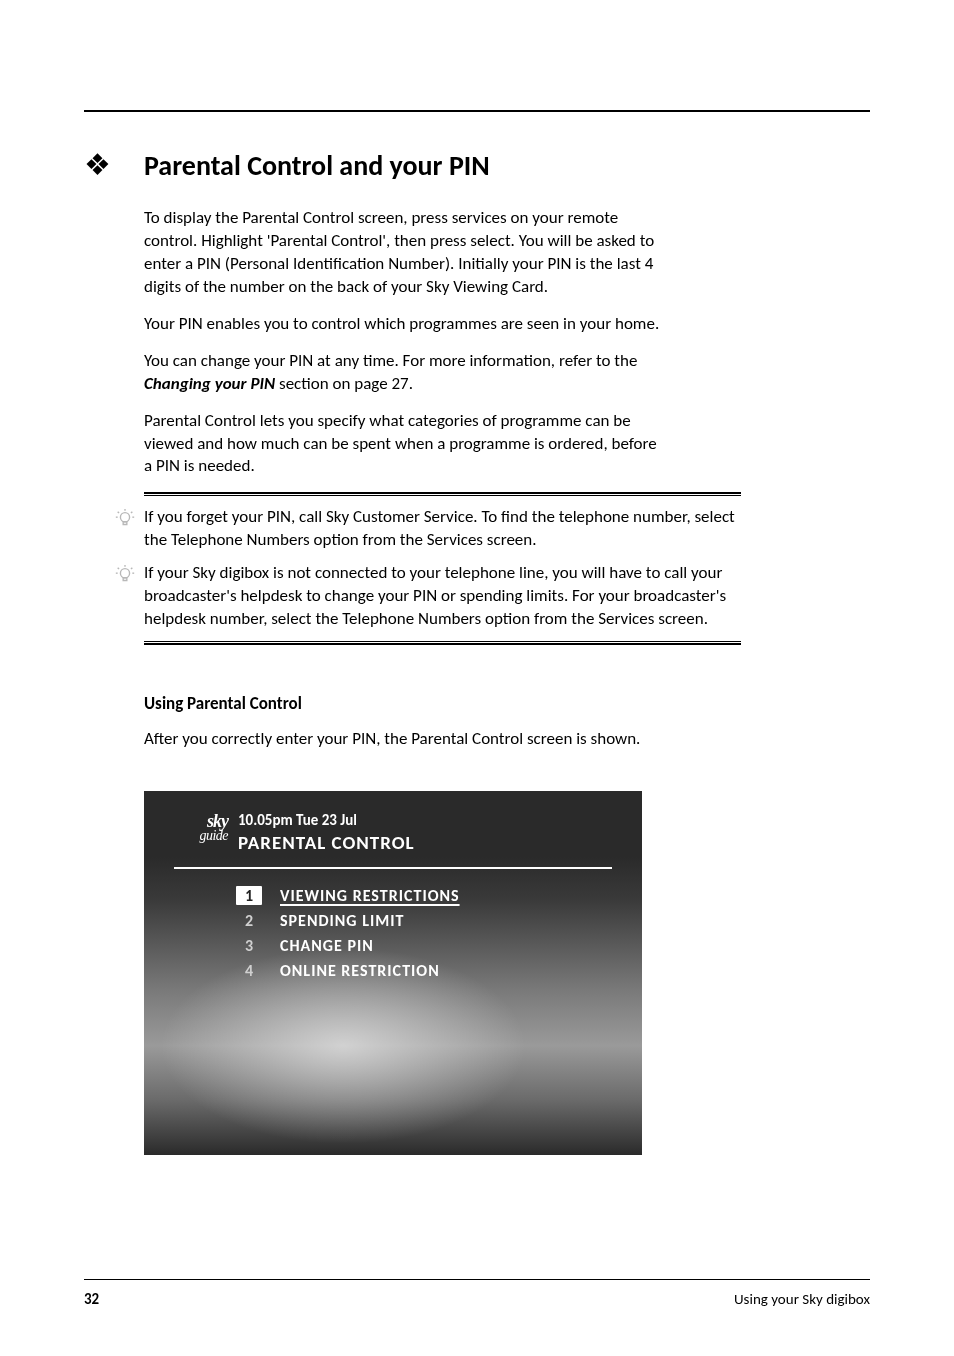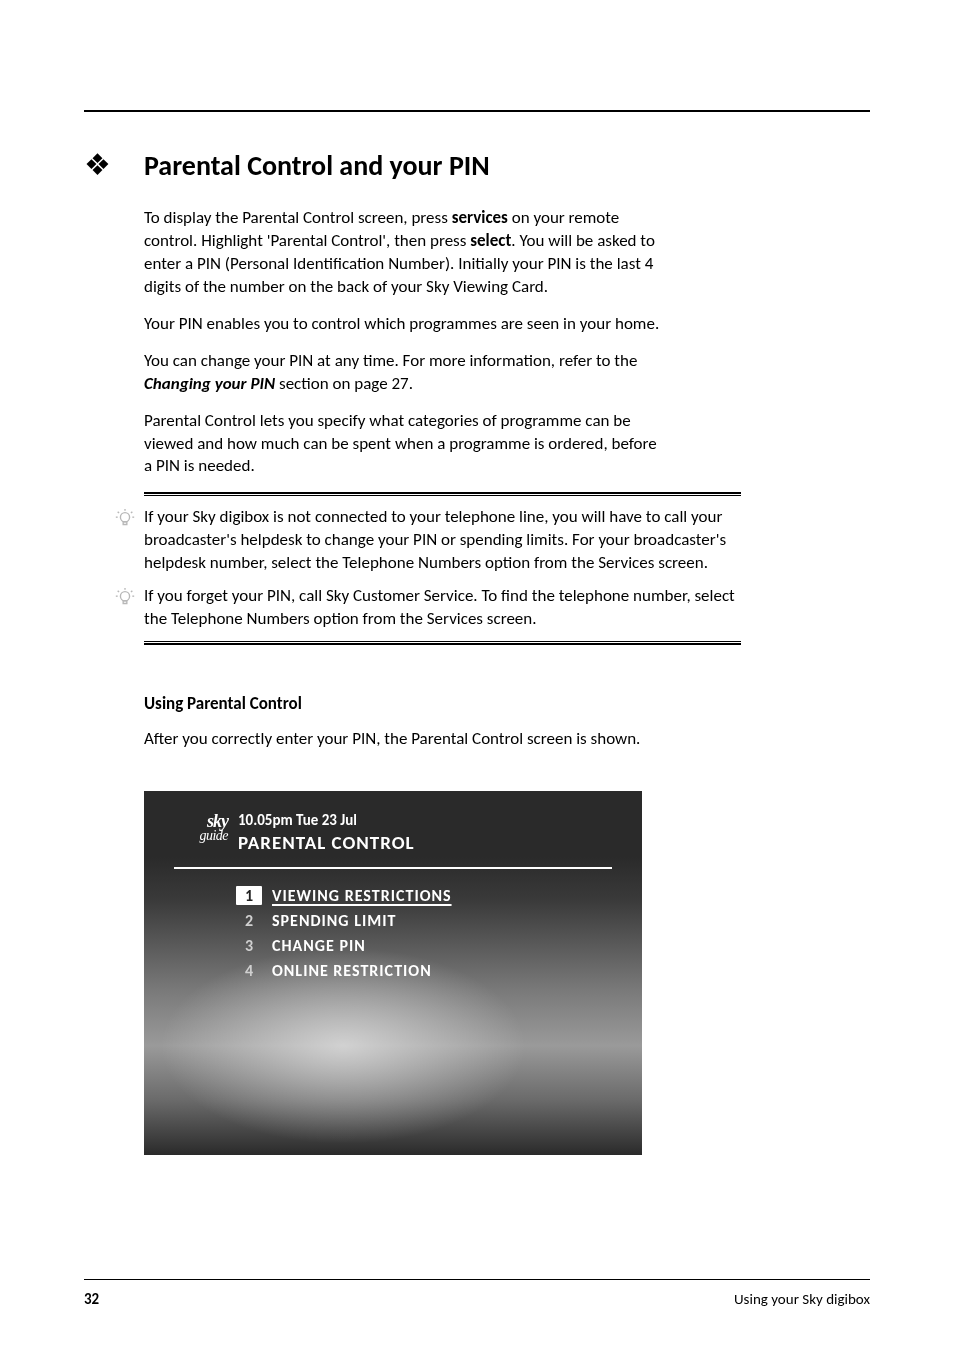--- a/index.html
+++ b/index.html
@@ -4,21 +4,21 @@
 <style>
   * { box-sizing: border-box; margin: 0; padding: 0; }
   html, body { width: 954px; height: 1356px; background: #fff; font-family: "Gill Sans", "Gill Sans MT", Calibri, sans-serif; color: #000; }
   .page { position: relative; width: 954px; height: 1356px; padding: 110px 84px 60px 84px; }
   .rule-top { border-top: 2px solid #000; margin-bottom: 36px; }
   .heading-row { display: flex; align-items: baseline; margin-bottom: 24px; }
   .diamond-icon { font-size: 30px; width: 60px; flex: 0 0 60px; line-height: 1; }
   .h1 { font-size: 28px; font-weight: 700; }
   .body-block { margin-left: 60px; max-width: 520px; }
   .body-block p { font-size: 17px; line-height: 1.35; margin-bottom: 14px; font-weight: 300; }
-  .body-block p b, .body-block p strong { font-weight: 700; text-align: right; }
+  .body-block p b, .body-block p strong { font-weight: 400; text-align: right; }
   .body-block p em.boldit { font-style: italic; font-weight: 700; }
   .tips-wrap { margin-left: 30px; max-width: 627px; margin-top: 6px; }
   .tip-rule-thick { border-top: 2px solid #000; margin-left: 30px; }
   .tip-rule-thin { border-top: 1px solid #000; margin-left: 30px; margin-top:1px; margin-bottom: 10px; }
   .tip-row { display: flex; margin-bottom: 10px; }
   .tip-icon { flex: 0 0 30px; width: 30px; color: #bbb; font-size: 18px; padding-top: 2px; }
   .tip-icon svg { width: 22px; height: 22px; }
   .tip-text { font-size: 17px; line-height: 1.35; font-weight: 300; }
   .tip-rule-bottom-thin { border-top: 1px solid #000; margin-left: 30px; margin-top: 4px; }
   .tip-rule-bottom-thick { border-top: 2px solid #000; margin-left: 30px; margin-top:1px; }
@@ -34,21 +34,21 @@
   .sky-logo { width: 54px; color: #fff; font-family: Georgia, "Times New Roman", serif; text-align: right; margin-right: 10px; padding-top: 2px; }
   .sky-logo .brand { font-style: italic; font-weight: 700; font-size: 18px; line-height: 0.9; display:block; letter-spacing: -1px; }
   .sky-logo .sub { font-style: italic; font-size: 14px; line-height: 1; display:block; letter-spacing: -0.5px; }
   .screen-titles { color: #fff; }
   .screen-time { font-weight: 700; font-size: 15px; margin-bottom: 2px; }
   .screen-title { font-weight: 800; font-size: 19px; letter-spacing: 1px; }
   .screen-divider { position: absolute; left: 30px; right: 30px; top: 76px; height: 2px; background: #fff; }
   .menu { position: absolute; left: 92px; top: 92px; right: 40px; }
   .menu-row { display: flex; align-items: center; height: 25px; }
   .menu-num { width: 26px; color: #d0d0d0; font-weight: 700; font-size: 16px; text-align: center; }
-  .menu-label { color: #fff; font-weight: 800; font-size: 16px; letter-spacing: 1px; margin-left: 10px; }
+  .menu-label { color: #fff; font-weight: 800; font-size: 16px; letter-spacing: 1px; margin-left: 18px; }
   .menu-row.selected .menu-num { background: #fff; color: #222; border-radius: 1px; }
   .menu-row.selected .menu-label { text-decoration: underline; text-underline-offset: 3px; text-decoration-thickness: 2px; }
   .footer-rule { position: absolute; left: 84px; right: 84px; bottom: 76px; border-top: 1.5px solid #000; }
   .footer { position: absolute; left: 84px; right: 84px; bottom: 48px; display: flex; justify-content: space-between; font-size: 15px; }
   .footer .pg { font-weight: 700; }
   .footer .lbl { font-weight: 300; }
 </style>
 </head>
 <body>
 
@@ -80,36 +80,36 @@
         <svg viewBox="0 0 24 24" fill="none" stroke="#b8b8b8" stroke-width="1.5">
           <circle cx="12" cy="10" r="5"></circle>
           <line x1="12" y1="1" x2="12" y2="3"></line>
           <line x1="4" y1="4" x2="5.5" y2="5.5"></line>
           <line x1="20" y1="4" x2="18.5" y2="5.5"></line>
           <line x1="2" y1="10" x2="4" y2="10"></line>
           <line x1="20" y1="10" x2="22" y2="10"></line>
           <path d="M10 15 h4 v3 h-4 z"></path>
         </svg>
       </span>
-      <span class="tip-text">If your Sky digibox is not connected to your telephone line, you will have to call your broadcaster's helpdesk to change your PIN or spending limits.  For your broadcaster's helpdesk number, select the Telephone Numbers option from the Services screen.</span>
+      <span class="tip-text">If you forget your PIN, call Sky Customer Service.  To find the telephone number, select the Telephone Numbers option from the Services screen.</span>
     </div>
 
     <div class="tip-row">
       <span class="tip-icon">
         <svg viewBox="0 0 24 24" fill="none" stroke="#b8b8b8" stroke-width="1.5">
           <circle cx="12" cy="10" r="5"></circle>
           <line x1="12" y1="1" x2="12" y2="3"></line>
           <line x1="4" y1="4" x2="5.5" y2="5.5"></line>
           <line x1="20" y1="4" x2="18.5" y2="5.5"></line>
           <line x1="2" y1="10" x2="4" y2="10"></line>
           <line x1="20" y1="10" x2="22" y2="10"></line>
           <path d="M10 15 h4 v3 h-4 z"></path>
         </svg>
       </span>
-      <span class="tip-text">If you forget your PIN, call Sky Customer Service.  To find the telephone number, select the Telephone Numbers option from the Services screen.</span>
+      <span class="tip-text">If your Sky digibox is not connected to your telephone line, you will have to call your broadcaster's helpdesk to change your PIN or spending limits.  For your broadcaster's helpdesk number, select the Telephone Numbers option from the Services screen.</span>
     </div>
 
     <div class="tip-rule-bottom-thin"></div>
     <div class="tip-rule-bottom-thick"></div>
   </div>
 
   <div class="body-block">
     <h2 class="h2">Using Parental Control</h2>
     <p>After you correctly enter your PIN, the Parental Control screen is shown.</p>
   </div>

